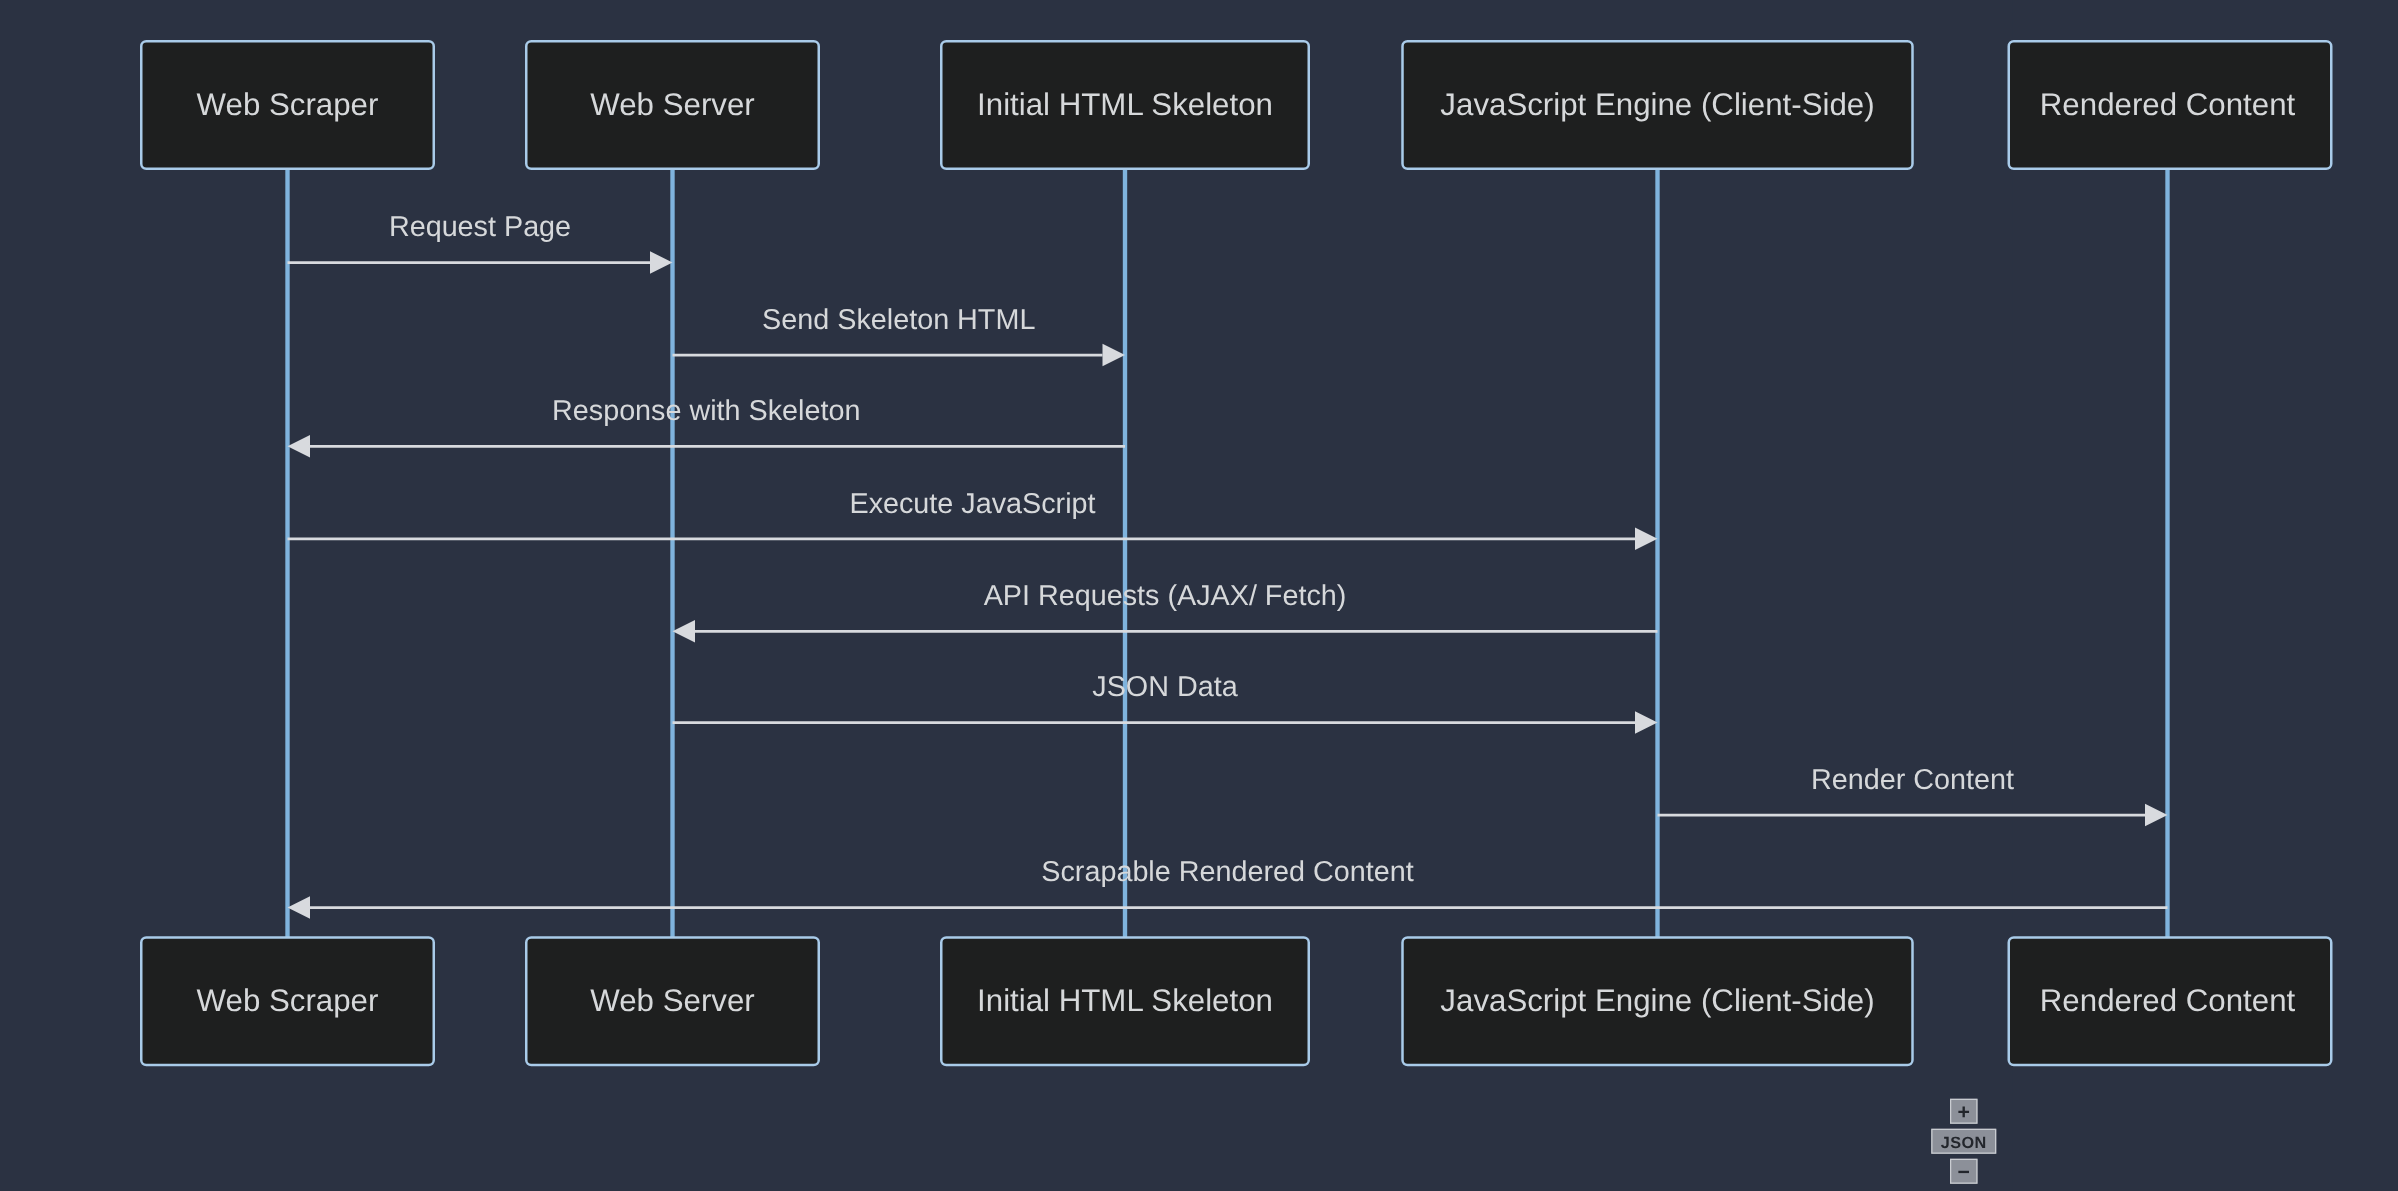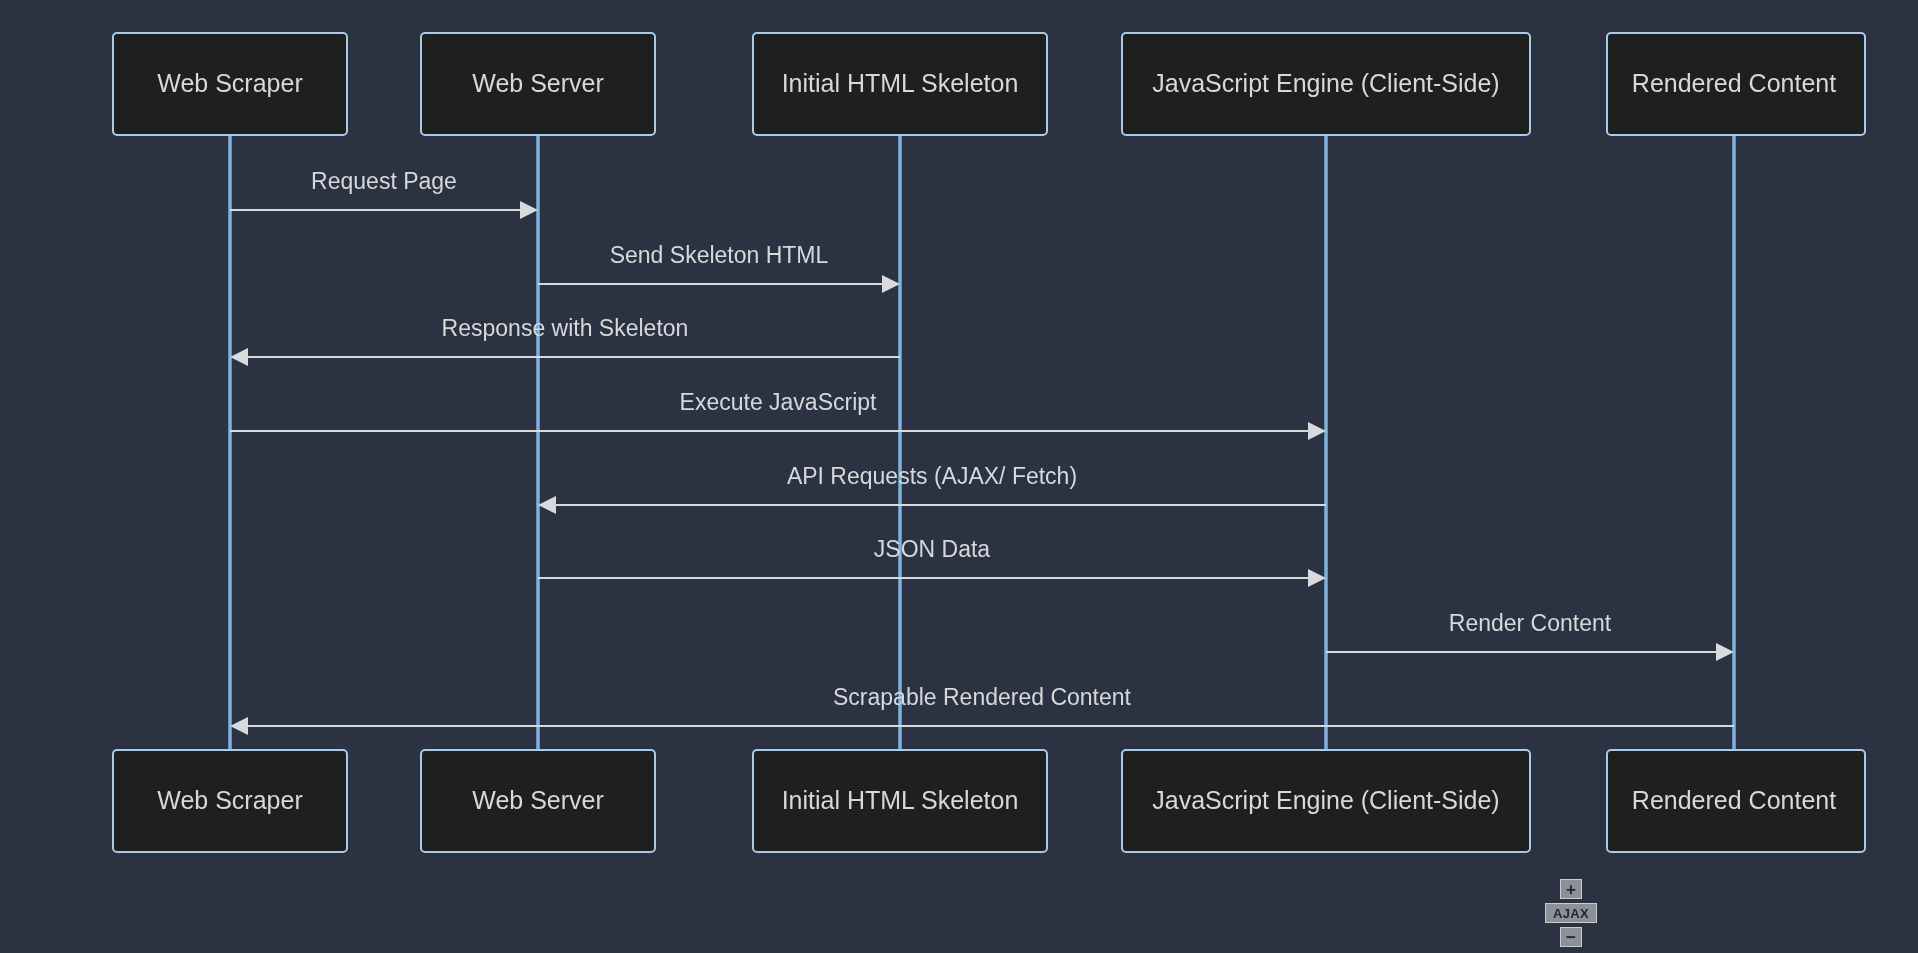--- a/index.html
+++ b/index.html
@@ -182,16 +182,16 @@
       </g>
       <g>
         <line x1="1734" y1="726" x2="248" y2="726" class="msg-line"></line>
         <polygon points="230,726 248,717 248,735" class="msg-head"></polygon>
         <text x="982" y="699" class="msg-label">Scrapable Rendered Content</text>
       </g>
     </svg>
 
   <div id="zoom-controls">
     <button class="zoom-btn square">+</button>
-    <button class="zoom-btn reset">AJAX</button>
+    <button class="zoom-btn reset">JSON</button>
     <button class="zoom-btn square">−</button>
   </div>
 </div>
 
 </body></html>

